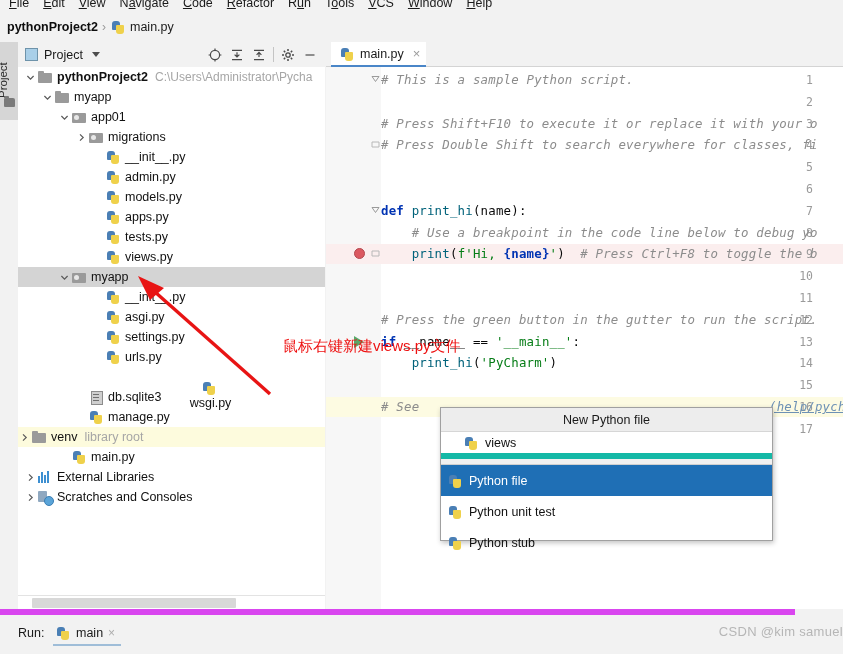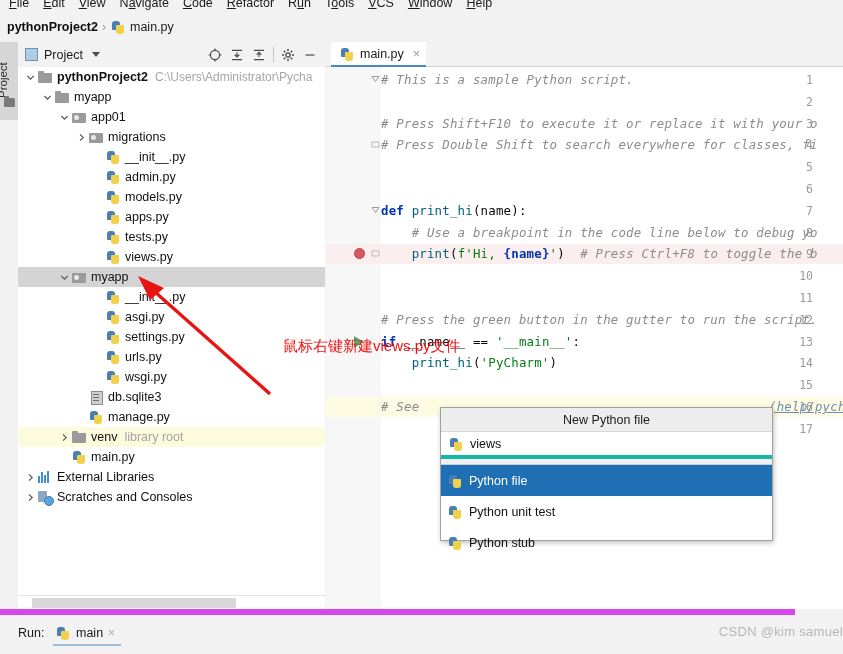--- a/index.html
+++ b/index.html
@@ -229,21 +229,21 @@
     background: #fff; border: 1px solid #a0a0a0;
     box-shadow: 1px 2px 5px rgba(0,0,0,0.24);
   }
   .popup .ptitlebar {
     height: 24px; background: #ededed; border-bottom: 1px solid #d6d6d6;
     display: flex; align-items: center; justify-content: center;
     font-size: 12.5px; color: #1a1a1a;
   }
   .popup .pinput {
     height: 27px; background: #fff; display: flex; align-items: center;
-    padding-left: 7px; gap: 6px; border-bottom: 4px solid #14b8a6;
+    padding-left: 22px; gap: 6px; border-bottom: 6px solid #14b8a6;
   }
   .popup .pinput .pitxt { font-size: 12.5px; color: #111; }
   .popup .pgap { height: 6px; background: #f0f0f0; border-bottom: 1px solid #cfcfcf; }
   .popup .pitem {
     height: 31px; display: flex; align-items: center; padding-left: 6px; gap: 6px;
     font-size: 12.5px; color: #111;
   }
   .popup .pitem.active { background: #1f6fb5; color: #fff; }
 
   
@@ -427,36 +427,36 @@
         <div class="row" style="padding-left: 74px;">
           <span class="twist"></span>
           <span class="ic ic-py"></span>
           <span class="lbl">settings.py</span>
         </div>
         <div class="row" style="padding-left: 74px;">
           <span class="twist"></span>
           <span class="ic ic-py"></span>
           <span class="lbl">urls.py</span>
         </div>
-        <div class="row" style="padding-left: 74px;">
+        <div class="row" style="padding-left: 74px; flex-direction: column;">
           <span class="twist"></span>
           <span class="ic ic-py"></span>
           <span class="lbl">wsgi.py</span>
         </div>
         <div class="row" style="padding-left: 57px;">
           <span class="twist"></span>
           <span class="ic ic-db"></span>
           <span class="lbl">db.sqlite3</span>
         </div>
         <div class="row" style="padding-left: 57px;">
           <span class="twist"></span>
           <span class="ic ic-py"></span>
           <span class="lbl">manage.py</span>
         </div>
-        <div class="row venvrow" style="padding-left: 40px; border-radius: 6px;">
+        <div class="row venvrow" style="">
           <span class="twist">
             <svg width="9" height="9" viewBox="0 0 9 9">
               <path d="M3 1.4L6.2 4.5 3 7.6" fill="none" stroke="#5a5a5a" stroke-width="1.2"></path>
             </svg>
           </span>
           <span class="ic ic-folder"></span>
           <span class="lbl">venv</span>
           <span class="libroot">library root</span>
         </div>
         <div class="row" style="padding-left: 40px;">

